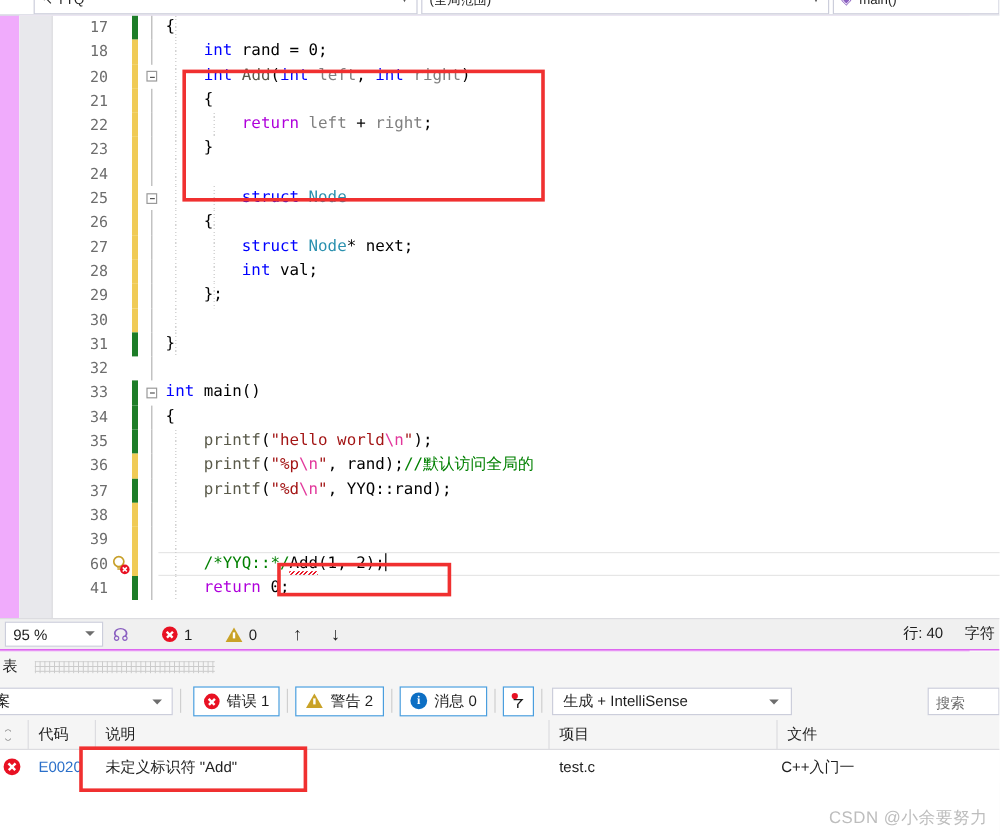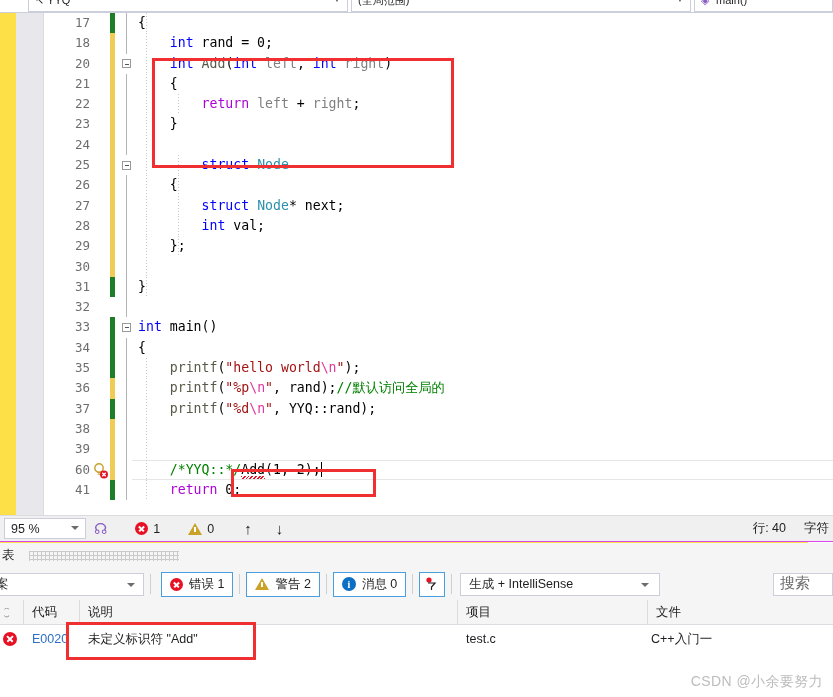--- a/index.html
+++ b/index.html
@@ -5,21 +5,21 @@
   * { box-sizing: border-box; }
   html, body {
     margin: 0; padding: 0;
     width: 833px; height: 697px;
     overflow: hidden;
     background: #ffffff;
     font-family: "Liberation Sans", sans-serif;
     font-size: 12px;
     color: #1e1e1e;
   }
-  #root { position: relative; width: 808px; height: 697px; background: #fde047; }
+  #root { position: relative; width: 808px; height: 697px; background: #f0abfc; }
 
   
   .navbar-strip {
     position: absolute; top: 0; left: 0; width: 833px; height: 13px;
     background: #ffffff; border-bottom: 1px solid #cccedb;
     overflow: hidden;
   }
   .nav-combo {
     position: absolute; top: -12px; height: 24px;
     background: #ffffff; border: 1px solid #cccedb;
@@ -148,21 +148,21 @@
   .info-dot{width:14px;height:14px;border-radius:50%;background:#0d6fc4;color:#fff;
     font-size:10px;font-weight:bold;display:flex;align-items:center;justify-content:center;
     font-family:"Liberation Serif",serif;}
   .sq-btn{width:26px;height:25px;border:1px solid #4a9ede;background:#fff;
     display:flex;align-items:center;justify-content:center;}
   .build-combo{width:200px;height:23px;background:#fff;border:1px solid #cccedb;
     display:flex;align-items:center;padding-left:8px;position:relative;font-size:12.5px;}
   .build-combo .arrow{position:absolute;right:10px;top:9px;width:0;height:0;
     border-left:4px solid transparent;border-right:4px solid transparent;border-top:4px solid #6d6d6d;}
   .search-box{margin-left:auto;width:60px;height:23px;background:#fff;border:1px solid #cccedb;
-    display:flex;align-items:flex-start;padding-left:6px;color:#6d6d6d;font-size:15px;overflow:hidden;}
+    display:flex;align-items:flex-end;padding-left:6px;color:#6d6d6d;font-size:12px;overflow:hidden;}
 
   
   .errtable { position:absolute; top:57px; left:0; width:833px; height:97px; background:#fff; }
   .th-row { display:flex; height:25px; background:#f5f5f5; border-bottom:1px solid #dcdce0;
             font-size:12.5px; color:#1e1e1e; align-items:center; }
   .th { height:25px; line-height:25px; border-right:1px solid #dcdce0; padding-left:8px;
         overflow:hidden; white-space:nowrap; }
   .th.c-sel{width:24px;padding-left:4px;color:#6d6d6d;font-size:9px;}
   .th.c-code{width:56px;}
   .th.c-desc{width:378px;}

